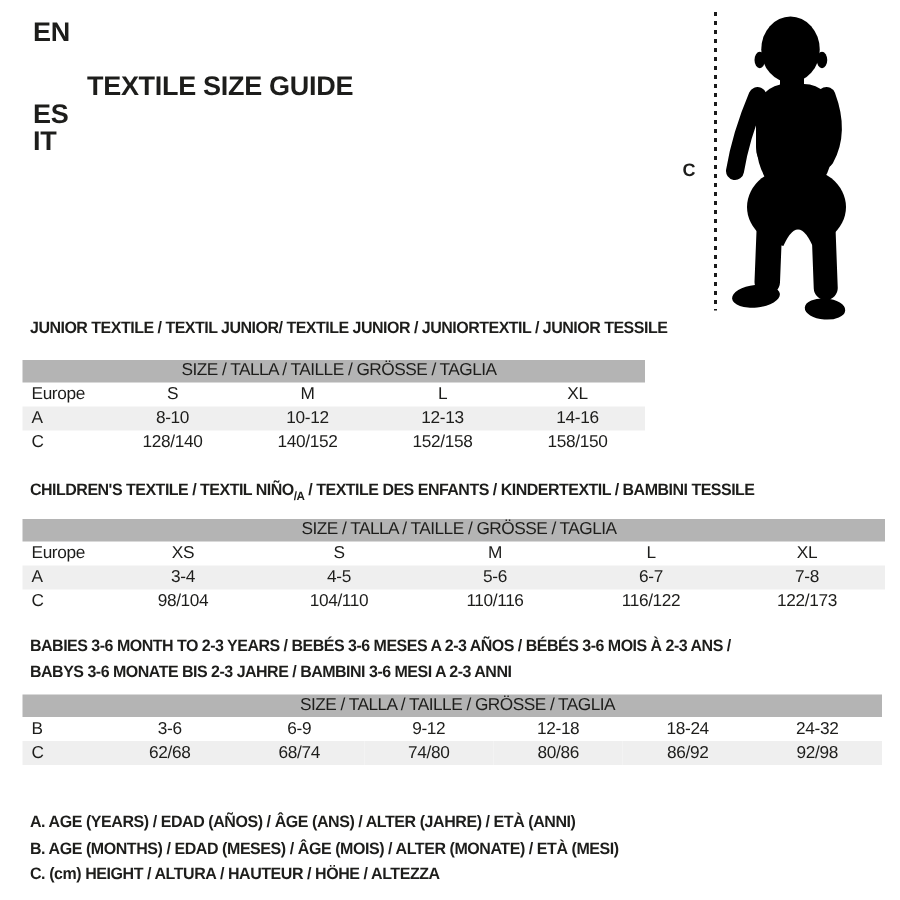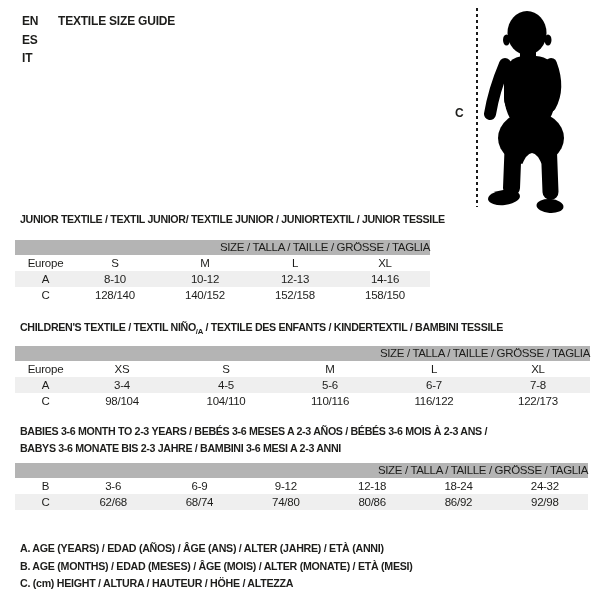--- a/index.html
+++ b/index.html
@@ -3,42 +3,42 @@
 <meta charset="utf-8">
 <style>
   html,body{margin:0;padding:0;}
   body{
     width:600px;height:600px;position:relative;background:#fff;overflow:hidden;
     font-family:"Liberation Sans","DejaVu Sans",sans-serif;color:#1d1d1b;
     -webkit-font-smoothing:antialiased;
   }
   
   .lang-list{position:absolute;left:22px;top:12px;}
-  .lang-row{display:flex;line-height:18.5px;font-size:12px;font-weight:700;letter-spacing:-0.2px;}
+  .lang-row{display:flex;line-height:18.5px;font-size:18px;font-weight:700;letter-spacing:-0.2px;}
   .lang-code{width:36px;flex:0 0 36px;}
-  .lang-title{white-space:nowrap;}
+  .lang-title{white-space:nowrap;margin-top:36px;}
   
   .dash-line{position:absolute;left:476px;top:8px;width:2px;height:199px;
     background:repeating-linear-gradient(to bottom,#1a1a1a 0 3px,transparent 3px 6px);}
   .figure-label{position:absolute;left:455px;top:106px;font-size:12px;font-weight:700;}
   .baby-svg{position:absolute;left:480px;top:0;}
   
   .sec-title{position:absolute;left:20px;font-size:11px;font-weight:700;letter-spacing:-0.35px;
     white-space:nowrap;transform:scaleX(.97);transform-origin:0 0;}
   .sec-title sub{font-size:8px;}
   .sec-title .tline{display:block;line-height:16.5px;}
   
   table.size-table{position:absolute;left:15px;border-collapse:collapse;table-layout:fixed;
     font-size:11.5px;letter-spacing:-0.25px;color:#1d1d1b;}
   table.t1{top:240px;width:415px;}
   table.t2{top:346px;width:575px;}
   table.t3{top:463px;width:573px;}
   .size-table td{padding:0;height:16px;text-align:center;vertical-align:middle;line-height:16px;white-space:nowrap;}
-  .size-table tr.hdr td{background:#b4b4b4;text-align:right;padding-left:7px;height:14px;line-height:15px;letter-spacing:-0.35px;}
-  .size-table td.lbl{text-align:center;padding-left:6px;}
+  .size-table tr.hdr td{background:#b4b4b4;text-align:center;padding-left:7px;height:14px;line-height:15px;letter-spacing:-0.35px;}
+  .size-table td.lbl{text-align:left;padding-left:6px;}
   .size-table tr.alt td{background:#efefef;}
   
   .notes{position:absolute;left:20px;top:540px;}
   .note-line{font-size:11px;font-weight:700;letter-spacing:-0.3px;line-height:17.5px;white-space:nowrap;
     transform:scaleX(.97);transform-origin:0 0;}
 </style>
 </head>
 <body>
 
 <div class="lang-list">

